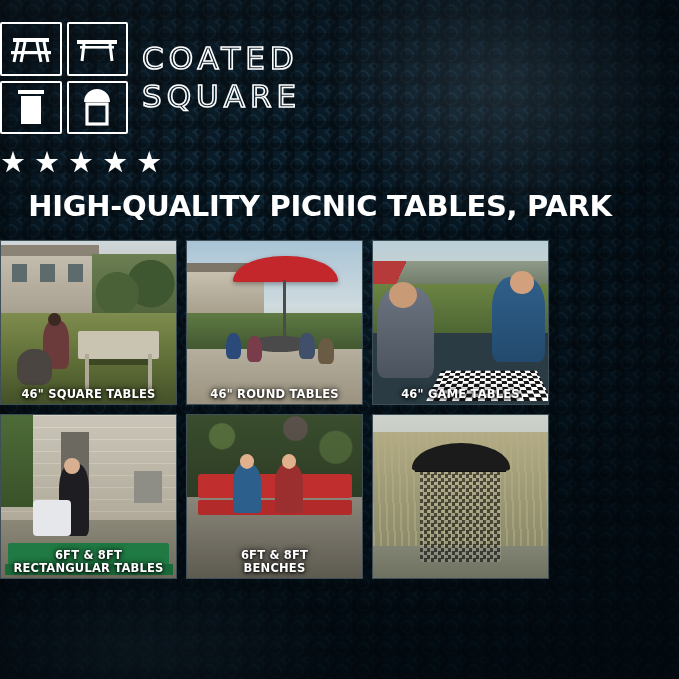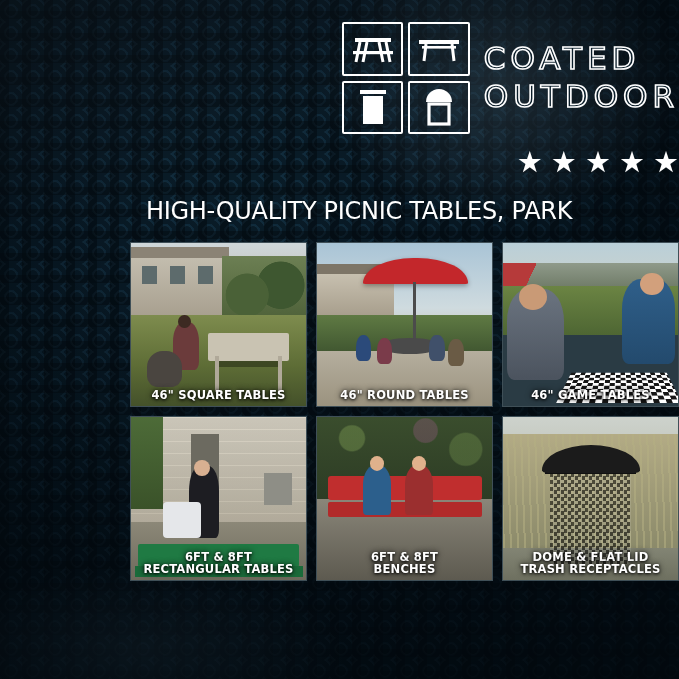--- a/index.html
+++ b/index.html
@@ -44,22 +44,21 @@
     position: absolute; inset: 0;
     background: radial-gradient(ellipse 560px 520px at 50% 46%, rgba(0,0,0,0) 42%, rgba(0,0,0,0.55) 100%);
   }
 
   
   #content {
     position: absolute; inset: 0;
     background: rgba(4, 16, 24, 0.52);
     display: flex;
     flex-direction: column;
-    align-items: flex-end;
-    padding-left: 24px;
+    align-items: flex-start;
   }
 
   
   .logo-row {
     margin-top: 22px;
     display: flex;
     align-items: center;
     gap: 14px;
   }
   .logo-mark {
@@ -97,26 +96,26 @@
     margin-top: 14px;
     display: flex;
     gap: 9px;
     color: #ffffff;
     font-size: 29px;
     line-height: 1;
   }
 
   
   .headline {
-    margin-top: 20px;
+    margin-top: 12px;
     text-align: center;
     color: #ffffff;
     font-family: "DejaVu Sans", sans-serif;
-    font-weight: normal;
-    font-size: 24px;
+    font-weight: bold;
+    font-size: 29px;
     line-height: 1.22;
     letter-spacing: -0.3px;
     width: 640px;
   }
 
   
   .grid {
     margin-top: 16px;
     display: grid;
     grid-template-columns: repeat(3, 177px);
@@ -259,21 +258,21 @@
         </div>
         <div class="logo-cell">
           <svg width="34" height="42" viewBox="0 0 34 42" aria-hidden="true">
             <path d="M4 16 a13 13 0 0 1 26 0 z" fill="#fff"></path>
             <rect x="7" y="18" width="20" height="20" fill="none" stroke="#fff" stroke-width="3.2"></rect>
           </svg>
         </div>
       </div>
       <div class="logo-text">
         <div class="logo-word">COATED</div>
-        <div class="logo-word">OUTDOOR</div>
+        <div class="logo-word">SQUARE</div>
       </div>
     </div>
 
     <div class="stars">★ ★ ★ ★ ★</div>
 
     <div class="headline">
       <div>HIGH-QUALITY PICNIC TABLES, PARK</div>
     </div>
 
     <div class="grid">
@@ -366,19 +365,17 @@
       </div>
 
       <div class="tile">
         <div class="scene">
           <div class="t6-bg"></div>
           <div class="t6-grass"></div>
           <div class="t6-can"></div>
           <div class="t6-band"></div>
           <div class="t6-dome"></div>
         </div>
-        <div class="caption" style="white-space:pre-line">DOME &amp; FLAT LID
-TRASH RECEPTACLES</div>
       </div>
 
     </div>
   </div>
 </div>
 
 </body></html>

